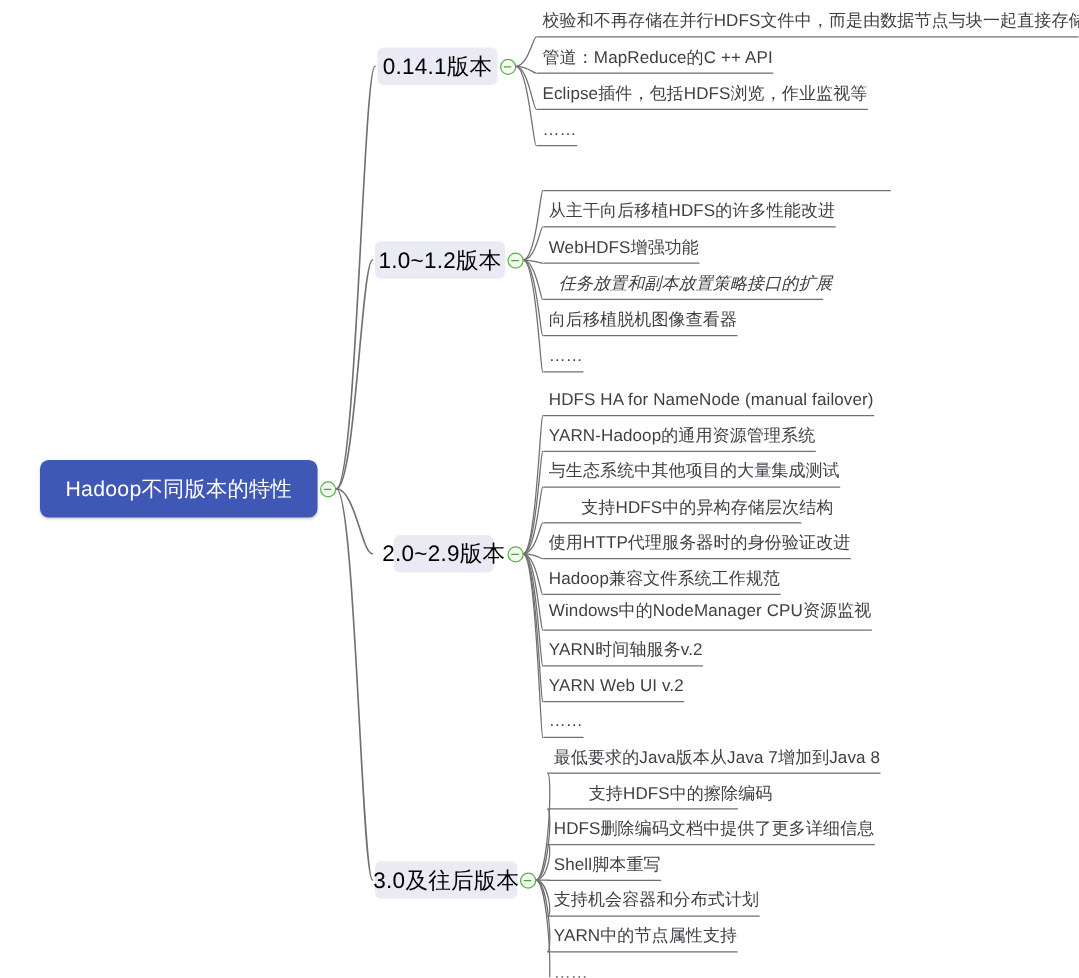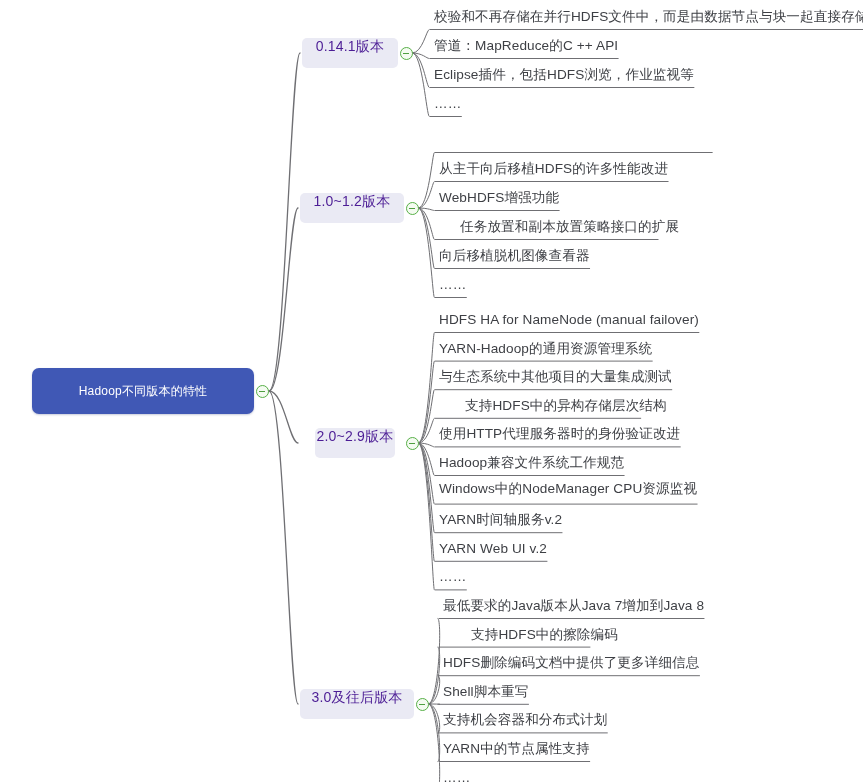--- a/index.html
+++ b/index.html
@@ -29,33 +29,34 @@
   }
   .node {
     position: absolute;
     box-sizing: border-box;
     white-space: nowrap;
   }
   .root-node {
     background: #4058b5;
     color: #ffffff;
     border-radius: 7px;
-    font-size: 12px;
+    font-size: 17px;
     letter-spacing: 0.2px;
     display: flex;
     align-items: center;
     justify-content: center;
     box-shadow: 0 1px 2px rgba(40,50,110,0.25);
   }
   .branch-node {
     background: #eaeaf4;
-    color: #4c1d95;
+    color: #000000;
     border-radius: 5px;
-    font-size: 14px;
+    font-size: 18px;
     display: flex;
+    align-items: center;
     justify-content: center;
     letter-spacing: 0.2px;
   }
   .leaf-node {
     color: #3d3f44;
     font-size: 13.6px;
     line-height: 18px;
     display: inline-block;
     padding: 0 2px 2px 2px;
     letter-spacing: 0.1px;
@@ -155,21 +156,21 @@
     <div class="node leaf-node" style="left: 432px; top: 8px;"><span>校验和不再存储在并行HDFS文件中，而是由数据节点与块一起直接存储</span></div>
     <div class="node leaf-node" style="left: 432px; top: 37px;"><span>管道：MapReduce的C ++ API</span></div>
     <div class="node leaf-node" style="left: 432px; top: 66px;"><span>Eclipse插件，包括HDFS浏览，作业监视等</span></div>
     <div class="node leaf-node" style="left: 432px; top: 95px;"><span>……</span></div>
     <div class="node branch-node" style="left: 300px; top: 193px; width: 104px; height: 30px;">
       <span>1.0~1.2版本</span>
     </div>
     <div class="toggle" style="left: 405.5px; top: 201.5px;"></div>
     <div class="node leaf-node" style="left: 437px; top: 160px;"><span>从主干向后移植HDFS的许多性能改进</span></div>
     <div class="node leaf-node" style="left: 437px; top: 189px;"><span>WebHDFS增强功能</span></div>
-    <div class="node leaf-node" style="left: 458px; top: 218px;"><span>任务放置和副本放置策略接口的扩展</span></div>
+    <div class="node leaf-node" style="left: 445px; top: 218px; font-style: italic;"><span>任务放置和副本放置策略接口的扩展</span></div>
     <div class="node leaf-node" style="left: 437px; top: 247px;"><span>向后移植脱机图像查看器</span></div>
     <div class="node leaf-node" style="left: 437px; top: 276px;"><span>……</span></div>
     <div class="node branch-node" style="left: 315px; top: 428px; width: 80px; height: 30px;">
       <span>2.0~2.9版本</span>
     </div>
     <div class="toggle" style="left: 405.5px; top: 436.5px;"></div>
     <div class="node leaf-node" style="left: 437px; top: 311px;"><span>HDFS HA for NameNode (manual failover)</span></div>
     <div class="node leaf-node" style="left: 437px; top: 339.6px;"><span>YARN-Hadoop的通用资源管理系统</span></div>
     <div class="node leaf-node" style="left: 437px; top: 368.2px; text-align: center;"><span>与生态系统中其他项目的大量集成测试</span></div>
     <div class="node leaf-node" style="left: 463px; top: 396.8px;"><span>支持HDFS中的异构存储层次结构</span></div>

